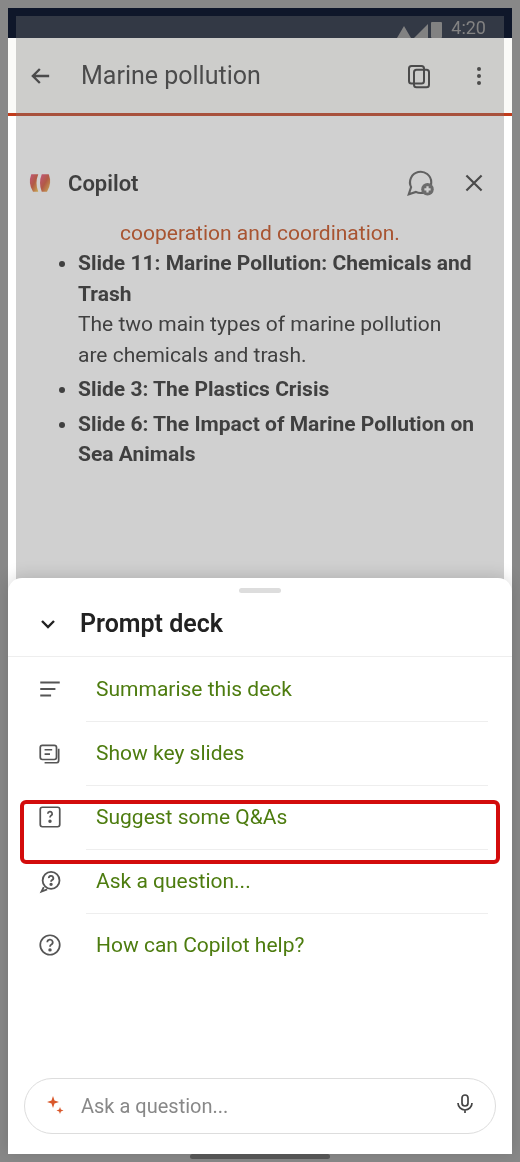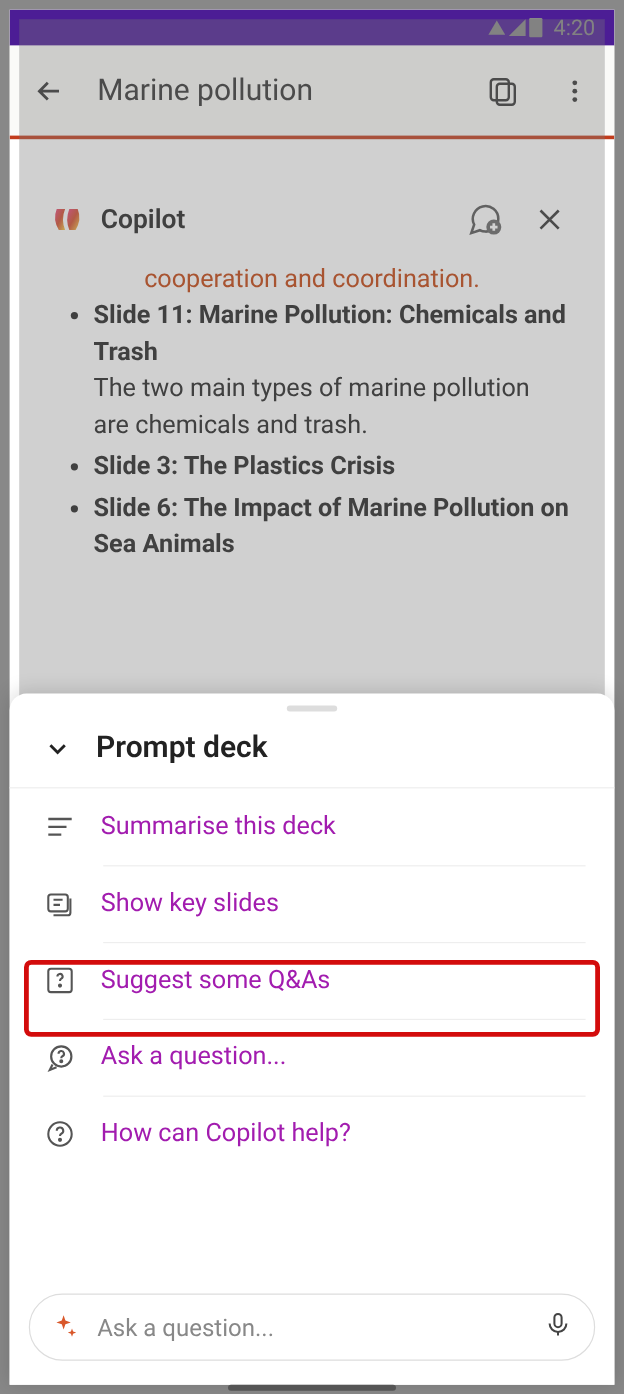--- a/index.html
+++ b/index.html
@@ -1,50 +1,50 @@
 <!DOCTYPE html>
 <html><head>
 <meta charset="utf-8">
 <style>
   * { box-sizing: border-box; margin: 0; padding: 0; font-family: -apple-system, "Segoe UI", Roboto, Arial, sans-serif; }
   body { width: 520px; height: 1162px; background: #888; position: relative; overflow: hidden; }
   .phone-frame { position: absolute; inset: 8px; background: #fff; overflow: hidden; }
 
   
-  .status-bar { height: 30px; background: #4c1d95; display: flex; align-items: center; justify-content: flex-end; padding: 0 16px; gap: 3px; color: #666; font-size: 16px; }
+  .status-bar { height: 30px; background: #0f172a; display: flex; align-items: flex-end; justify-content: flex-end; padding: 0 26px; gap: 3px; color: #666; font-size: 16px; }
   .status-bar .tri { width:0; height:0; border-left:7px solid transparent; border-right:7px solid transparent; border-bottom:12px solid #888; }
   .status-bar .sig { width:0; height:0; border-left:14px solid transparent; border-bottom:14px solid #888; }
   .status-bar .batt { width:11px; height:16px; background:#888; border-radius:1px; }
   .status-bar .time { font-size:18px; color:#888; margin-left:6px; }
 
   
   .app-header { height: 78px; background: #fafaf8; display: flex; align-items: center; padding: 0 13px; gap: 20px; border-bottom: 3px solid #c23c1c; }
   .app-header .title { flex:1; font-size: 25px; color:#333; font-weight:400; }
   .icon-btn { width:40px; height:40px; display:flex; align-items:center; justify-content:center; color:#333; }
 
   
   .copilot-wrap { position:relative; }
-  .copilot-header { height: 70px; display:flex; align-items:center; padding: 0 34px; gap:14px; }
+  .copilot-header { height: 70px; display:flex; align-items:center; padding: 0 18px; gap:14px; }
   .copilot-logo { width:28px; height:28px; }
   .copilot-title { flex:1; font-size:22px; font-weight:600; color:#222; }
   .copilot-body { padding: 0 36px 30px 36px; font-size:21px; line-height:1.45; color:#222; }
   .copilot-body ul { list-style: disc; padding-left: 34px; }
   .copilot-body li { margin-bottom: 4px; }
   .bold { font-weight:700; }
   .truncated { text-align:center; color:#c2410c; }
 
   
   .dim-overlay { position:absolute; top:0; left:0; right:0; bottom:0; background: rgba(120,120,120,0.35); pointer-events:none; }
 
   
   .sheet { position:absolute; left:8px; right:8px; bottom:8px; top: 578px; background:#fff; border-radius: 14px 14px 0 0; box-shadow: 0 -2px 16px rgba(0,0,0,0.15); display:flex; flex-direction:column; }
   .sheet-handle { width:42px; height:5px; background:#ddd; border-radius:3px; margin: 10px auto 8px; }
   .sheet-header { display:flex; align-items:center; gap:20px; padding: 8px 28px 18px; font-size:25px; font-weight:600; color:#222; }
   .sheet-list { border-top:1px solid #eee; }
-  .sheet-item { display:flex; align-items:center; gap:20px; padding: 18px 28px; font-size:21px; color:#a21caf; position:relative; }
+  .sheet-item { display:flex; align-items:center; gap:32px; padding: 18px 28px; font-size:21px; color:#4d7c0f; position:relative; }
   .sheet-item + .sheet-item::before { content:""; position:absolute; top:0; left:78px; right:24px; height:1px; background:#eee; }
   .sheet-item .ic { width:28px; height:28px; display:flex; align-items:center; justify-content:center; color:#555; flex-shrink:0; }
   .highlight { position:absolute; border:4px solid #d30c0c; border-radius:6px; pointer-events:none; }
 
   
   .input-bar { margin: 16px 16px 20px; border:1px solid #ddd; border-radius: 28px; height:56px; display:flex; align-items:center; padding: 0 18px; gap:14px; }
   .input-bar input { flex:1; border:none; outline:none; font-size:20px; color:#333; background:transparent; }
   .input-bar input::placeholder { color:#888; }
 
   .spark { width:24px; height:24px; }

